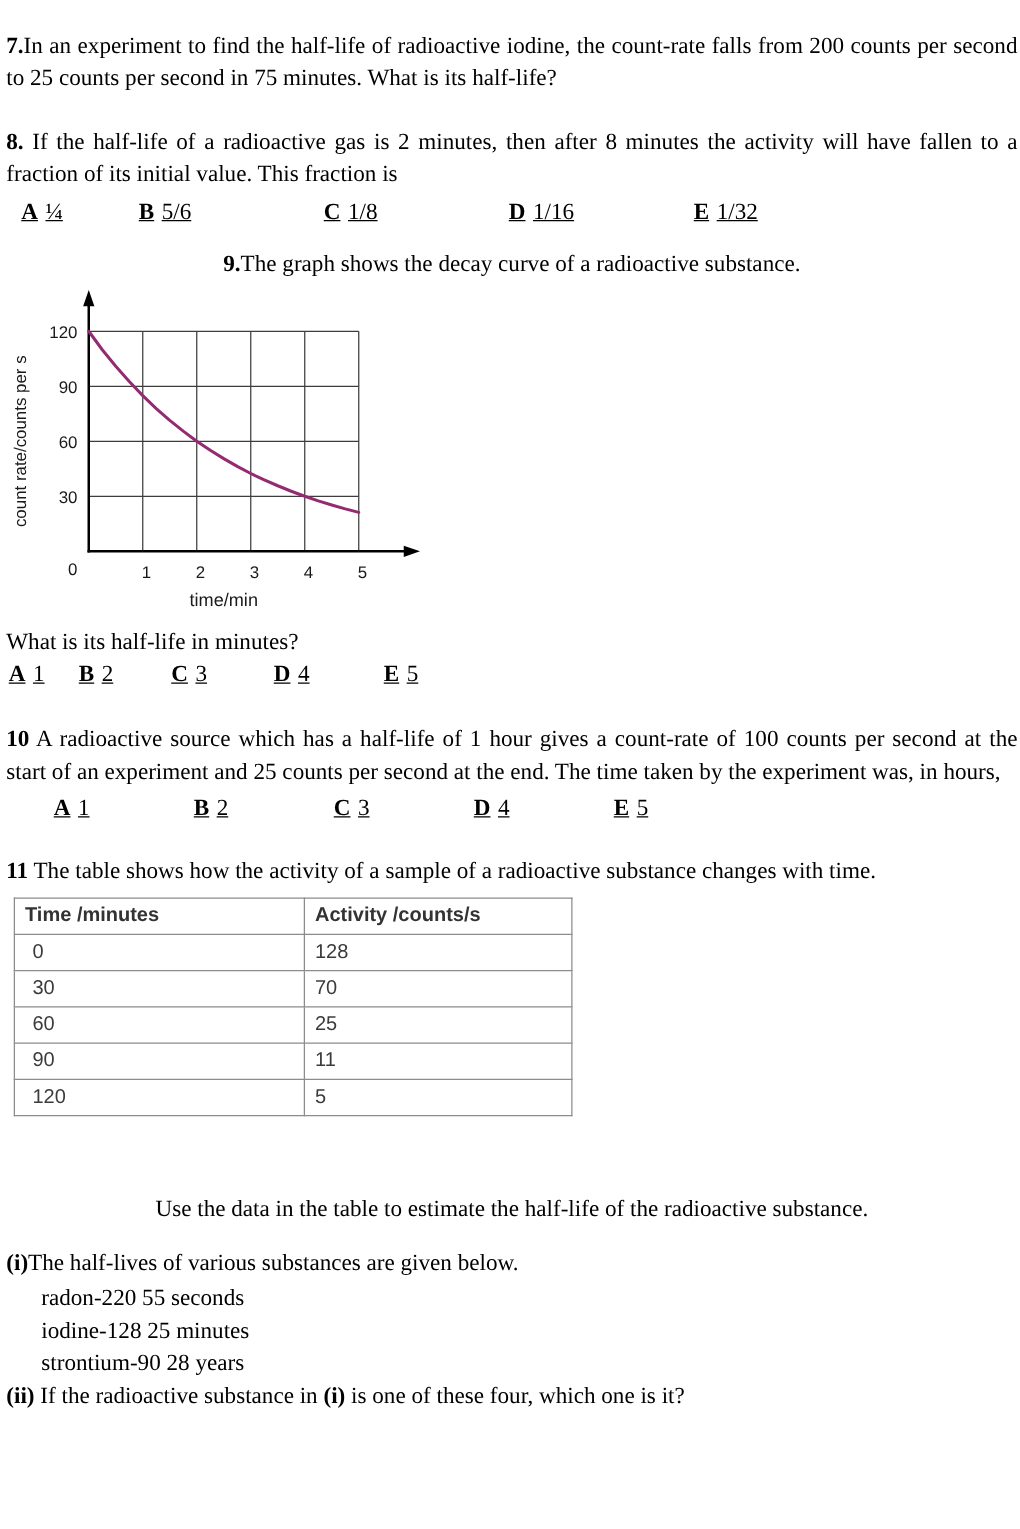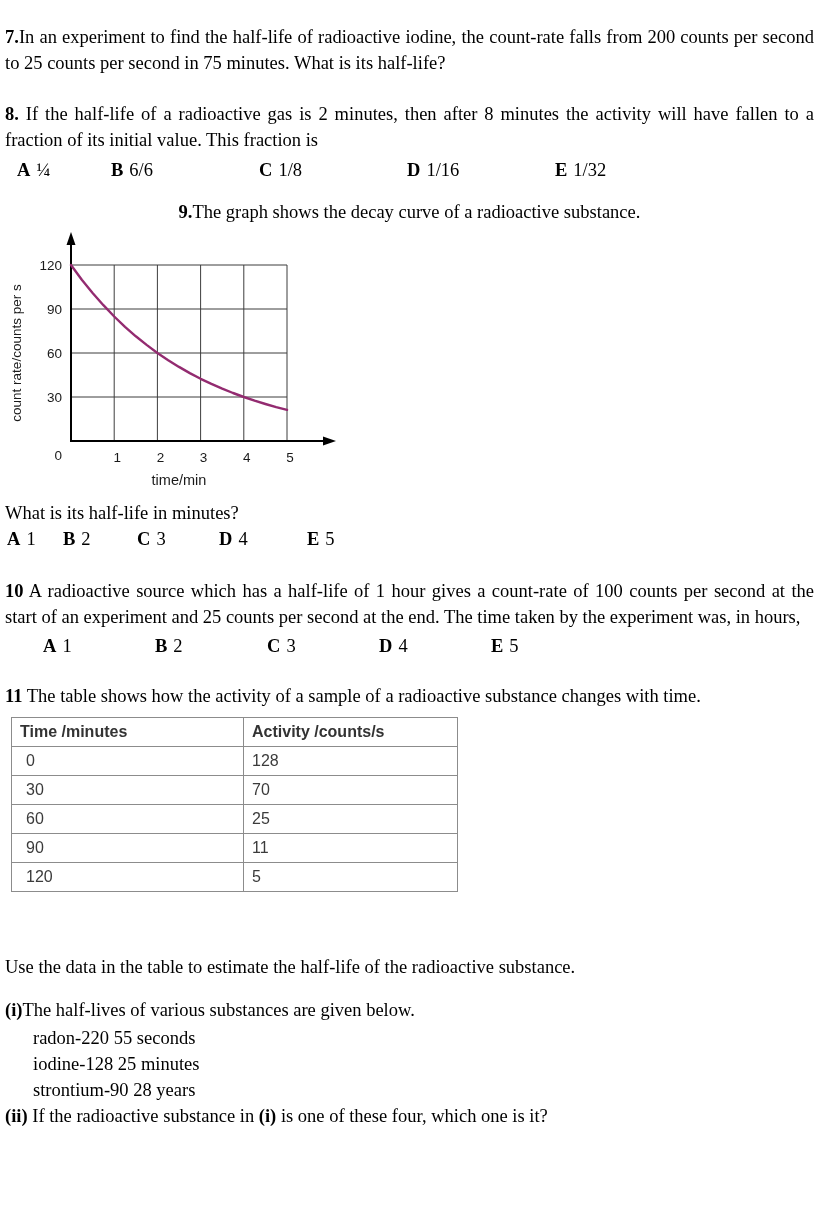--- a/index.html
+++ b/index.html
@@ -13,21 +13,21 @@
   }
   p{margin:0;line-height:1.42;}
   .jst{text-align:justify;}
   .q7{margin-top:8px;}
   .q8{margin-top:24px;}
   .q9{margin-top:18px;text-align:center;}
   .q10{margin-top:28px;}
   .q11{margin-top:26px;}
   b.qnum{font-weight:bold;}
   .opts{display:flex;align-items:baseline;}
-  .opt{white-space:nowrap;}
+  .opt{white-space:nowrap;text-decoration:underline;}
   .olet{font-weight:bold;}
   .oval{margin-left:6px;}
   .opts-q8{margin:7px 0 0 12px;}
   .opts-q8 .opt{width:148px;}
   .opts-q8 .opt:first-child{width:94px;}
   .opts-q9{margin:2px 0 0 2px;}
   .opts-q9 .opt:nth-child(1){width:56px;}
   .opts-q9 .opt:nth-child(2){width:74px;}
   .opts-q9 .opt:nth-child(3){width:82px;}
   .opts-q9 .opt:nth-child(4){width:88px;}
@@ -46,36 +46,36 @@
   .qtable th,.qtable td{
     border:1px solid #8c8c8c;
     padding:5px 8px;
     text-align:left;
     height:16px;
     font-weight:normal;
   }
   .qtable th{font-weight:bold;color:#333;}
   .qtable th:first-child{width:215px;}
   .qtable td:first-child{padding-left:14px;}
-  .estimate{margin-top:62px;}
+  .estimate{margin-top:62px;text-align:center;}
   .parti{margin-top:16px;}
   .halflist{margin:2px 0 0 28px;}
   .halflist p{line-height:26px;}
   .partii{margin-top:0;}
 </style>
 </head>
 <body>
 
 <p class="q7 jst"><b class="qnum">7.</b><span>In an experiment to find the half-life of radioactive iodine, the count-rate falls from 200 counts per second to 25 counts per second in 75 minutes. What is its half-life?</span></p>
 
 <p class="q8 jst"><b class="qnum">8.</b><span> If the half-life of a radioactive gas is 2 minutes, then after 8 minutes the activity will have fallen to a fraction of its initial value. This fraction is</span></p>
 
 <div class="opts opts-q8">
   <span class="opt"><b class="olet">A</b><span class="oval">¼</span></span>
-  <span class="opt"><b class="olet">B</b><span class="oval">6/6</span></span>
+  <span class="opt"><b class="olet">B</b><span class="oval">5/6</span></span>
   <span class="opt"><b class="olet">C</b><span class="oval">1/8</span></span>
   <span class="opt"><b class="olet">D</b><span class="oval">1/16</span></span>
   <span class="opt"><b class="olet">E</b><span class="oval">1/32</span></span>
 </div>
 
 <p class="q9"><b class="qnum">9.</b><span>The graph shows the decay curve of a radioactive substance.</span></p>
 
 <div class="chart-wrap">
   <svg id="chart-svg" width="340" height="264" viewBox="0 0 340 264" xmlns="http://www.w3.org/2000/svg">
       <line x1="107.2" y1="212" x2="107.2" y2="36" stroke="#3d3d3d" stroke-width="1"></line>

